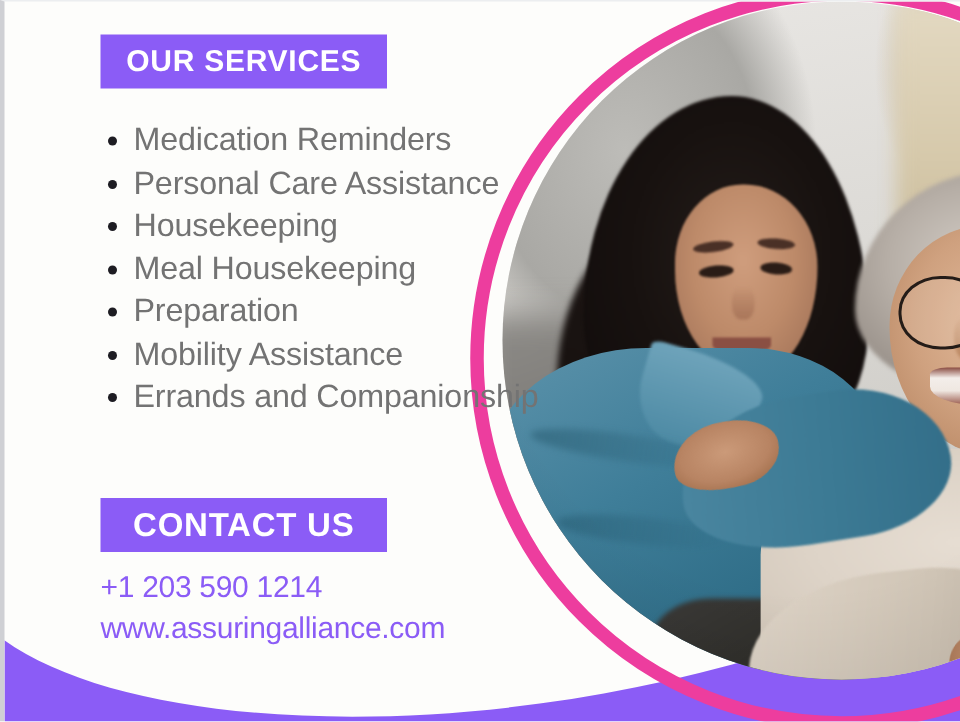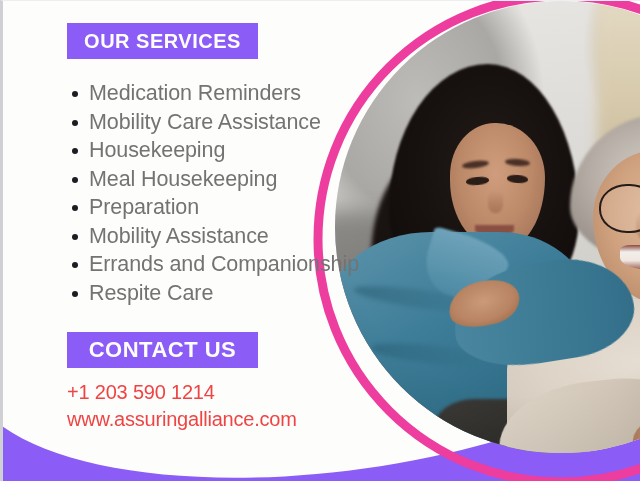--- a/index.html
+++ b/index.html
@@ -266,21 +266,21 @@
 
   .contact-lines {
     position: absolute;
     left: 64px;
     top: 378px;
     width: 300px;
   }
   .contact-lines div {
     font-size: 20px;
     line-height: 27px;
-    color: #ef4444;
+    color: #8b5cf6;
     letter-spacing: -0.2px;
   }
 </style>
 </head>
 <body>
 
 <div id="poster">
 
   <svg class="bg-layer" viewBox="0 0 640 481" width="640" height="481" preserveAspectRatio="none">
     <defs>
@@ -333,27 +333,26 @@
   <svg class="bg-layer" viewBox="0 0 640 481" width="640" height="481" preserveAspectRatio="none">
     <circle cx="558" cy="238" r="243" fill="none" stroke="#ed3d9e" stroke-width="9"></circle>
   </svg>
 
   <div class="panel">
 
     <div class="badge" id="badge-services">OUR SERVICES</div>
 
     <ul class="services">
       <li>Medication Reminders</li>
-      <li>Mobility Care Assistance</li>
+      <li>Personal Care Assistance</li>
       <li>Housekeeping</li>
       <li>Meal Housekeeping</li>
       <li>Preparation</li>
       <li>Mobility Assistance</li>
       <li>Errands and Companionship</li>
-      <li>Respite Care</li>
     </ul>
 
     <div class="badge" id="badge-contact">CONTACT US</div>
 
     <div class="contact-lines">
       <div>+1 203 590 1214</div>
       <div>www.assuringalliance.com</div>
     </div>
 
   </div>

